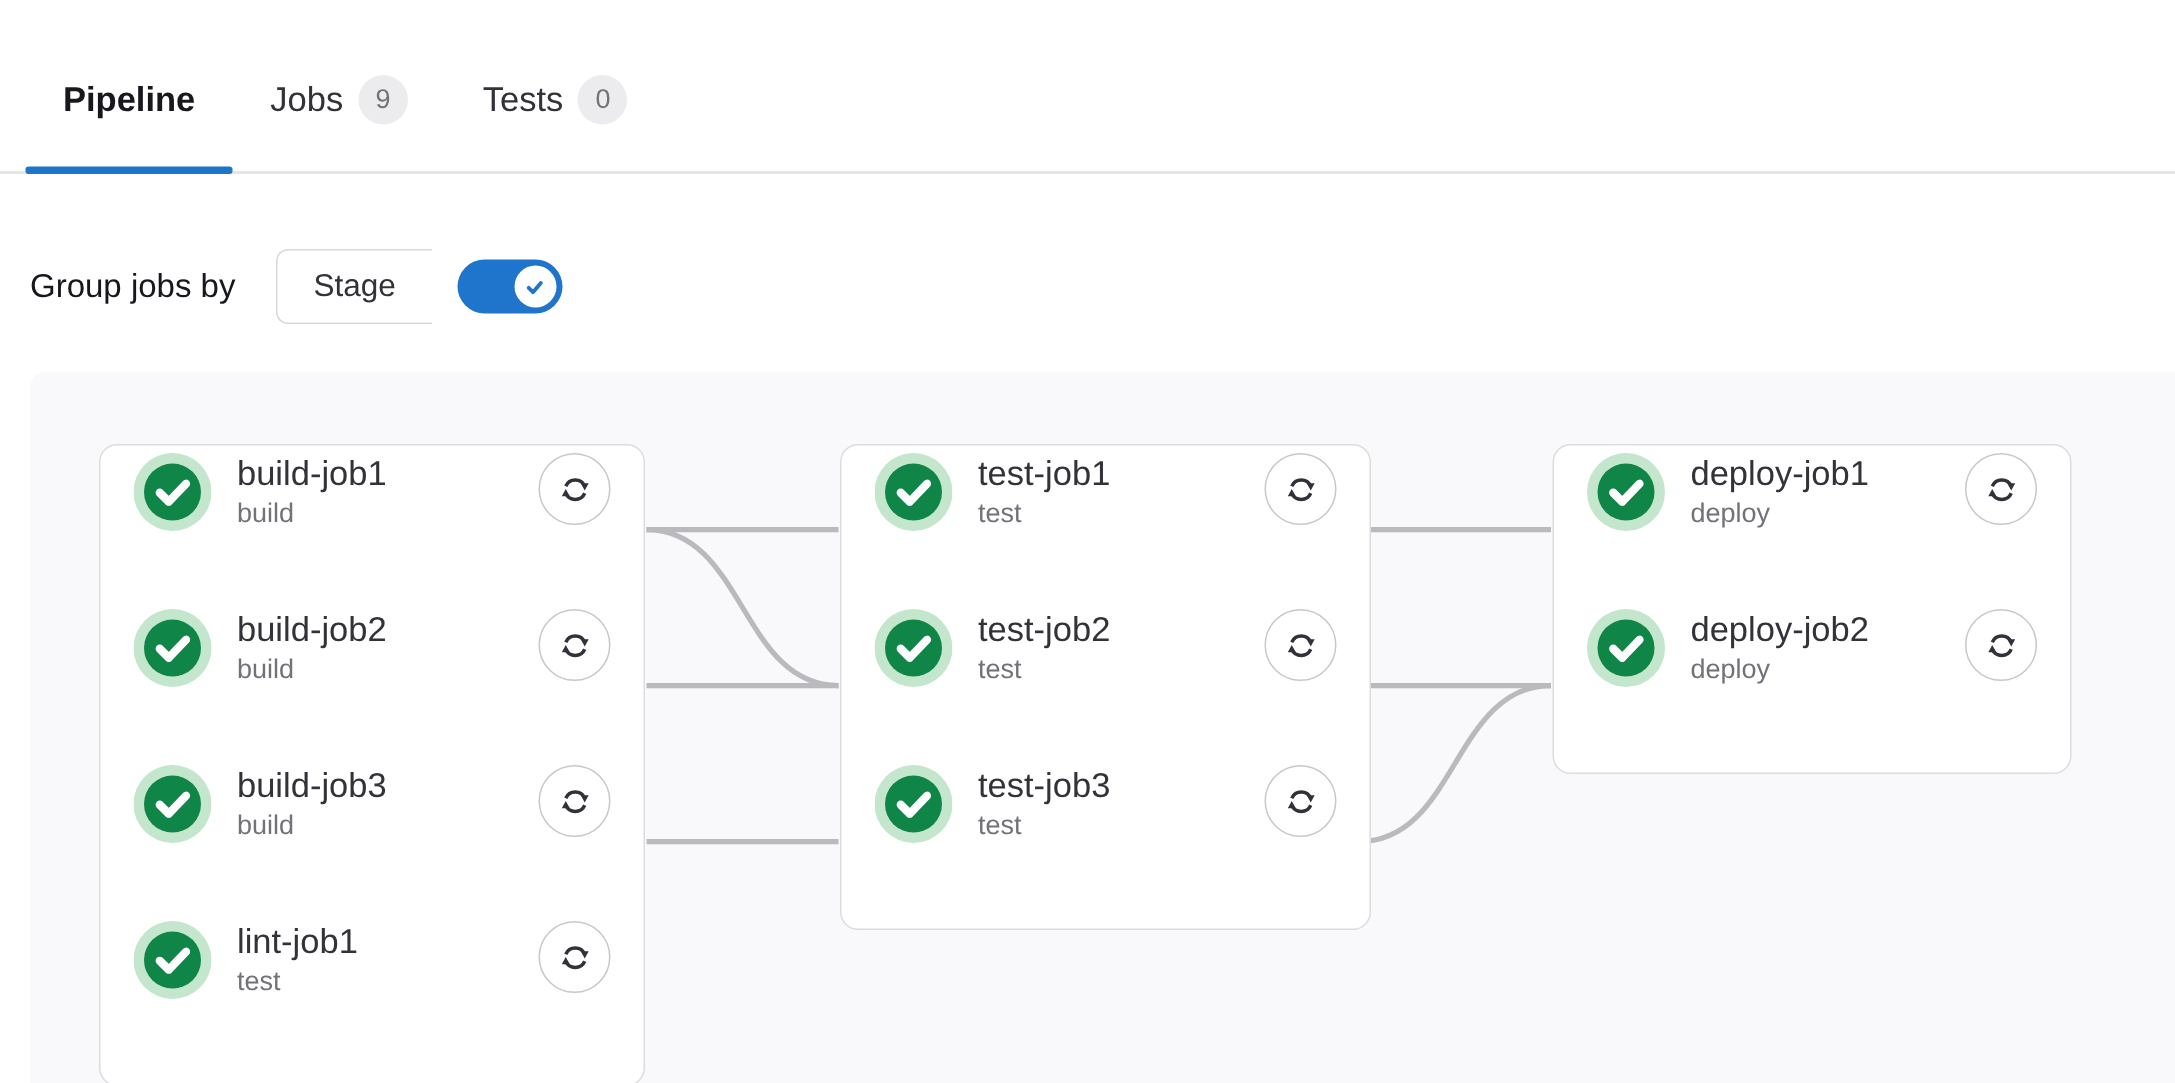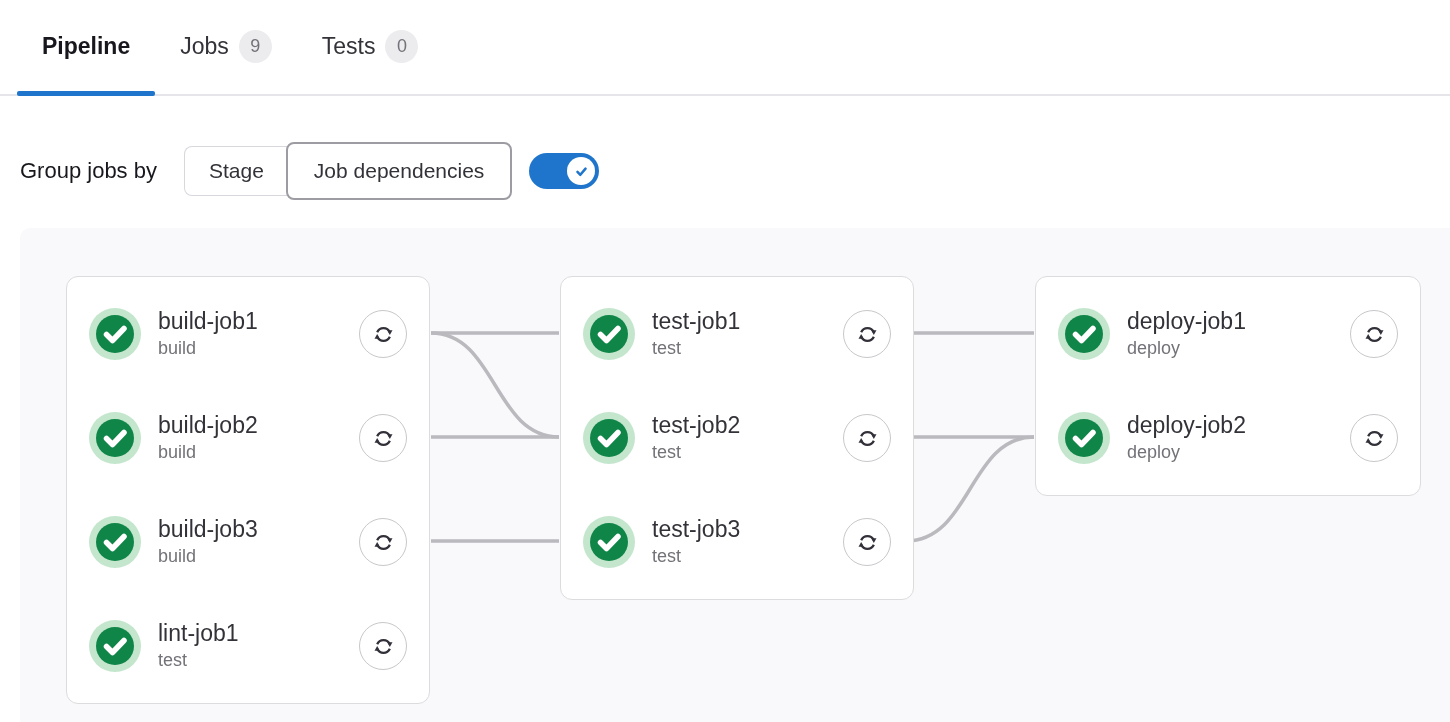--- a/index.html
+++ b/index.html
@@ -13,21 +13,21 @@
     --text2:#737278;
     --badge-bg:#ececef;
     --tab-border:#e6e6ea;
   }
   *{box-sizing:border-box; margin:0; padding:0;}
   html,body{width:1450px; height:722px; overflow:hidden; background:#fff;
     font-family:"Liberation Sans","DejaVu Sans",sans-serif; color:var(--text1);}
 
   
   .tabs{display:flex; align-items:flex-end; padding-left:17px;
-    border-bottom:2px solid var(--tab-border); height:96px;}
+    border-bottom:2px solid var(--tab-border); height:116px;}
   .tab{position:relative; display:flex; align-items:center; gap:10px;
     padding:0 25px; height:96px; font-size:23px; color:var(--text1); cursor:pointer;}
   .tab.active{font-weight:700; color:#18171d;}
   .tab.active::after{content:""; position:absolute; left:0; right:0; bottom:-2px;
     height:5px; background:var(--blue); border-radius:2px;}
   .tab-badge{display:inline-flex; align-items:center; justify-content:center;
     min-width:33px; height:33px; border-radius:50%; background:var(--badge-bg);
     color:var(--text2); font-size:18px; font-weight:400;}
 
   
@@ -44,21 +44,21 @@
     background:var(--blue); margin-left:17px; cursor:pointer; flex:none;}
   .toggle .knob{position:absolute; top:4px; right:4px; width:28px; height:28px;
     border-radius:50%; background:#fff; display:flex; align-items:center; justify-content:center;}
 
   
   .graph{position:relative; margin:28px 0 0 20px; width:1430px; height:494px;
     background:var(--graph-bg); border-radius:10px 0 0 0;}
   .edges{position:absolute; inset:0; pointer-events:none;}
   .job-card{position:absolute; background:#fff; border:1px solid var(--card-border);
     border-radius:12px; padding:5px 0;}
-  .job-row{display:flex; align-items:center; height:104px; padding:0 22px;}
+  .job-row{display:flex; height:104px; padding:0 22px;}
   .status-icon{flex:none; width:52px; height:52px;}
   .job-text{margin-left:17px; line-height:1.2; min-width:0;}
   .job-name{font-size:23px; color:var(--text1); cursor:pointer; white-space:nowrap;}
   .job-stage{font-size:18px; color:var(--text2); margin-top:2px;}
   .retry-btn{margin-left:auto; flex:none; width:48px; height:48px; border-radius:50%;
     border:1px solid #c8c8cc; background:transparent; display:flex;
     align-items:center; justify-content:center; cursor:pointer;}
 </style>
 </head>
 <body>
@@ -74,21 +74,20 @@
     <div class="tab">
       <span>Tests</span>
       <span class="tab-badge">0</span>
     </div>
   </nav>
 
 <div class="controls">
   <span class="bold-label">Group jobs by</span>
   <div class="btn-group" id="btn-group">
       <button class="seg-btn first">Stage</button>
-      <button class="seg-btn selected">Job dependencies</button>
     </div>
   <div class="toggle">
     <span class="knob">
       <svg width="17" height="17" viewBox="0 0 16 16">
         <path d="M4.2,8.4 L6.9,11.1 L11.8,5.3" fill="none" stroke="#1f75cb" stroke-width="2.4" stroke-linecap="round" stroke-linejoin="round"></path>
       </svg>
     </span>
   </div>
 </div>
 
@@ -246,21 +245,21 @@
             <svg width="23" height="23" viewBox="0 0 20 20">
   <path d="M4.5,8 A6,6 0 0 1 15.5,8" fill="none" stroke="#33303a" stroke-width="2"></path>
   <polygon points="15.5,10.4 13.2,6.3 17.8,6.3" fill="#33303a"></polygon>
   <path d="M15.5,12 A6,6 0 0 1 4.5,12" fill="none" stroke="#33303a" stroke-width="2"></path>
   <polygon points="4.5,9.6 2.2,13.7 6.8,13.7" fill="#33303a"></polygon>
             </svg>
           </span>
         </button>
       </div>
     </div>
-    <div class="job-card" style="left: 1015px; top: 48px; width: 386px;">
+    <div class="job-card" style="left: 1015px; top: 48px; width: 346px;">
       <div class="job-row">
         <span class="status-icon"><svg width="52" height="52" viewBox="0 0 52 52">
   <circle cx="26" cy="26" r="26" fill="var(--halo)"></circle>
   <circle cx="26" cy="26" r="19" fill="var(--green)"></circle>
   <path d="M17.5,26.5 L23.5,32.5 L35,20.5" fill="none" stroke="#fff" stroke-width="5.5" stroke-linecap="round" stroke-linejoin="round"></path>
           </svg></span>
         <div class="job-text">
           <div class="job-name">deploy-job1</div>
           <div class="job-stage">deploy</div>
         </div>

